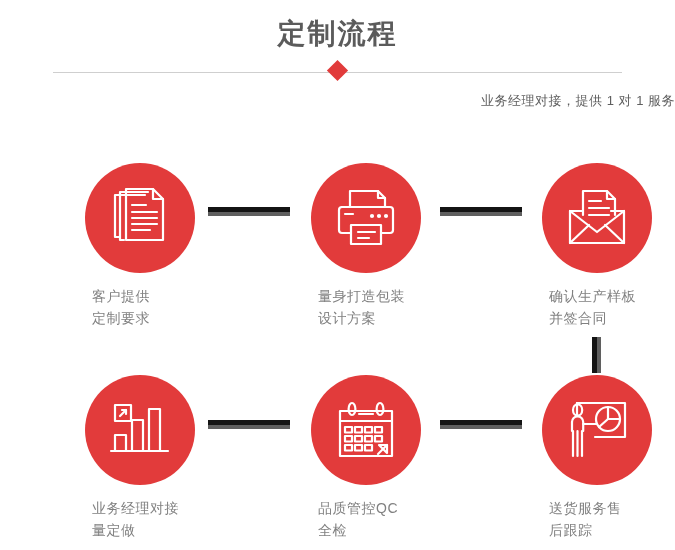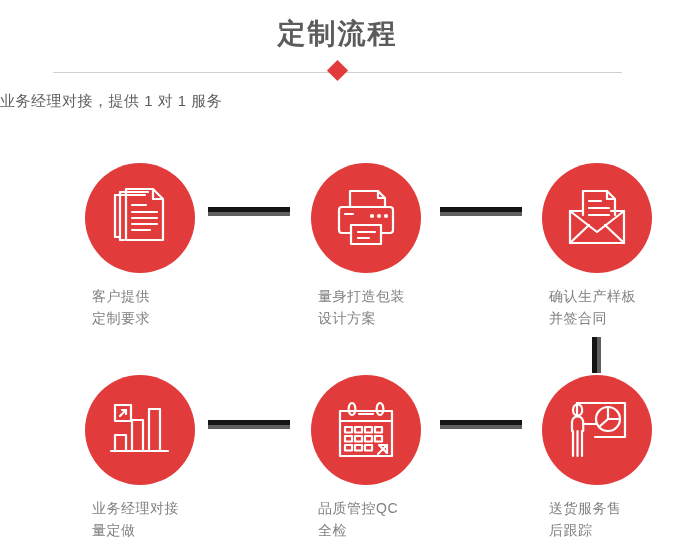--- a/index.html
+++ b/index.html
@@ -58,22 +58,22 @@
     width: 15px;
     height: 15px;
     background: #e13b3b;
     transform: rotate(45deg);
   }
   #page-subtitle {
     position: absolute;
     left: 0;
     top: 90px;
     width: 675px;
-    text-align: left;
-    font-size: 15px;
+    text-align: right;
+    font-size: 13px;
     color: #5e5e5e;
     letter-spacing: 0.5px;
     line-height: 22px;
   }
 
   
   #flow-grid {
     position: absolute;
     left: 0;
     top: 0;

